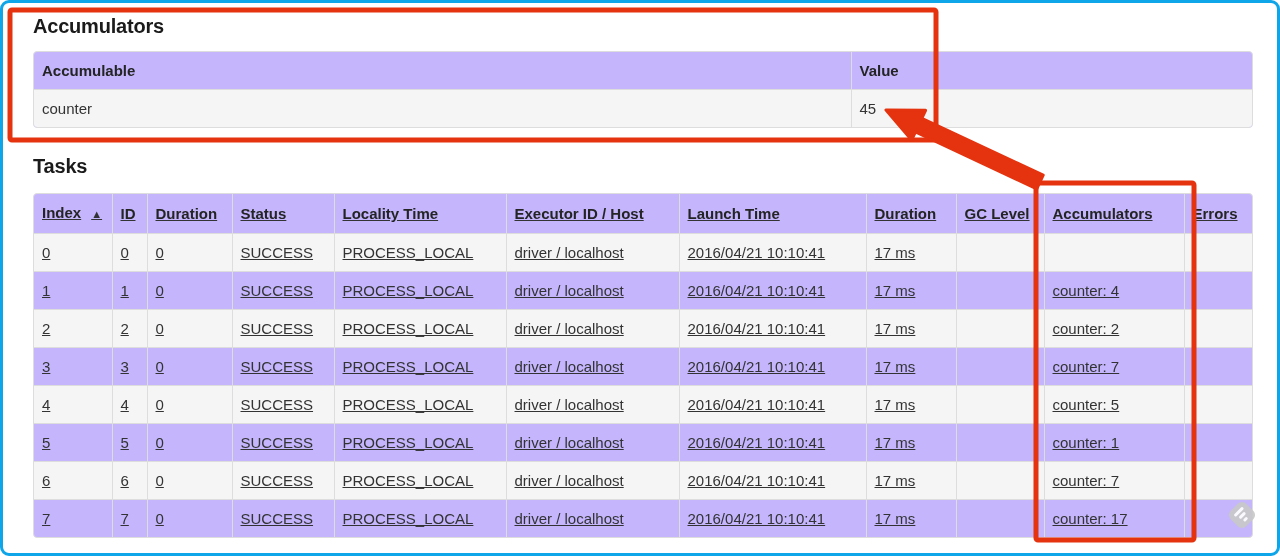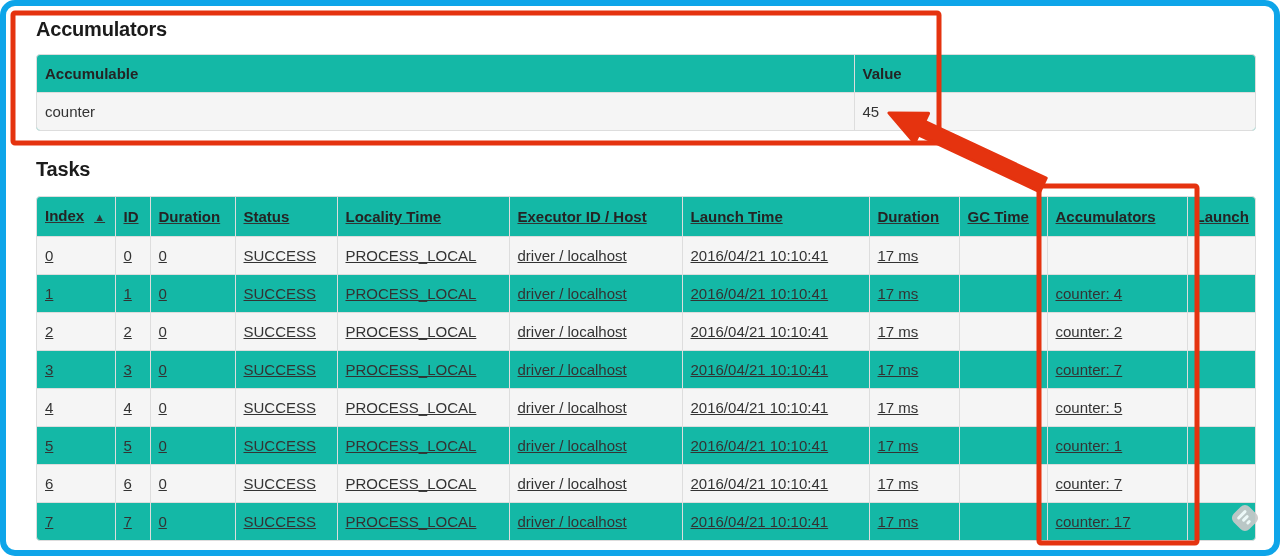--- a/index.html
+++ b/index.html
@@ -1,31 +1,31 @@
 <!DOCTYPE html>
 <html><head>
 <meta charset="utf-8">
 <style>
   html, body { margin:0; padding:0; background:#ffffff; }
   .screen {
     position:relative; width:1280px; height:556px; box-sizing:border-box;
-    background:#fff; border:6px solid #0ea5e9; border-radius:15px; overflow:hidden;
+    background:#fff; border:3px solid #0ea5e9; border-radius:9px; overflow:hidden;
     font-family:"Liberation Sans","DejaVu Sans",sans-serif; color:#333;
   }
   .section-title {
     position:absolute; left:30px; margin:0;
     font-size:20px; line-height:24px; font-weight:700; color:#1b1b1b;
     letter-spacing:-0.2px;
   }
   #acc-title   { top:11px; }
   #tasks-title { top:151px;text-align:right; }
 
   .tbl-wrap {
     position:absolute; left:30px; width:1220px; box-sizing:border-box;
-    border:1px solid #ddd; border-radius:4px; overflow:hidden; background:#14b8a6;
+    border:1px solid #ddd; border-radius:4px; overflow:hidden; background:#c4b5fd;
   }
   #acc-table-wrap   { top:48px;  }
   #tasks-table-wrap { top:190px;text-decoration:underline; }
 
   table { border-collapse:collapse; table-layout:fixed; width:100%; }
   th, td {
     box-sizing:border-box; padding:8px 8px; text-align:left;
     font-size:15px; line-height:21px; font-weight:400; color:#333;
     border-right:1px solid #ddd; border-bottom:1px solid #ddd;
     overflow:hidden; white-space:nowrap;
@@ -101,23 +101,23 @@
       <thead>
         <tr>
             <th>Index<span class="sort-glyph">▲</span></th>
             <th>ID</th>
             <th>Duration</th>
             <th>Status</th>
             <th>Locality Time</th>
             <th>Executor ID / Host</th>
             <th>Launch Time</th>
             <th>Duration</th>
-            <th>GC Time</th>
+            <th>GC Level</th>
             <th>Accumulators</th>
-            <th>Launch</th>
+            <th>Errors</th>
           </tr>
       </thead>
       <tbody>
           <tr>
             <td>0</td>
             <td>0</td>
             <td>0</td>
             <td>SUCCESS</td>
             <td>PROCESS_LOCAL</td>
             <td>driver / localhost</td>

